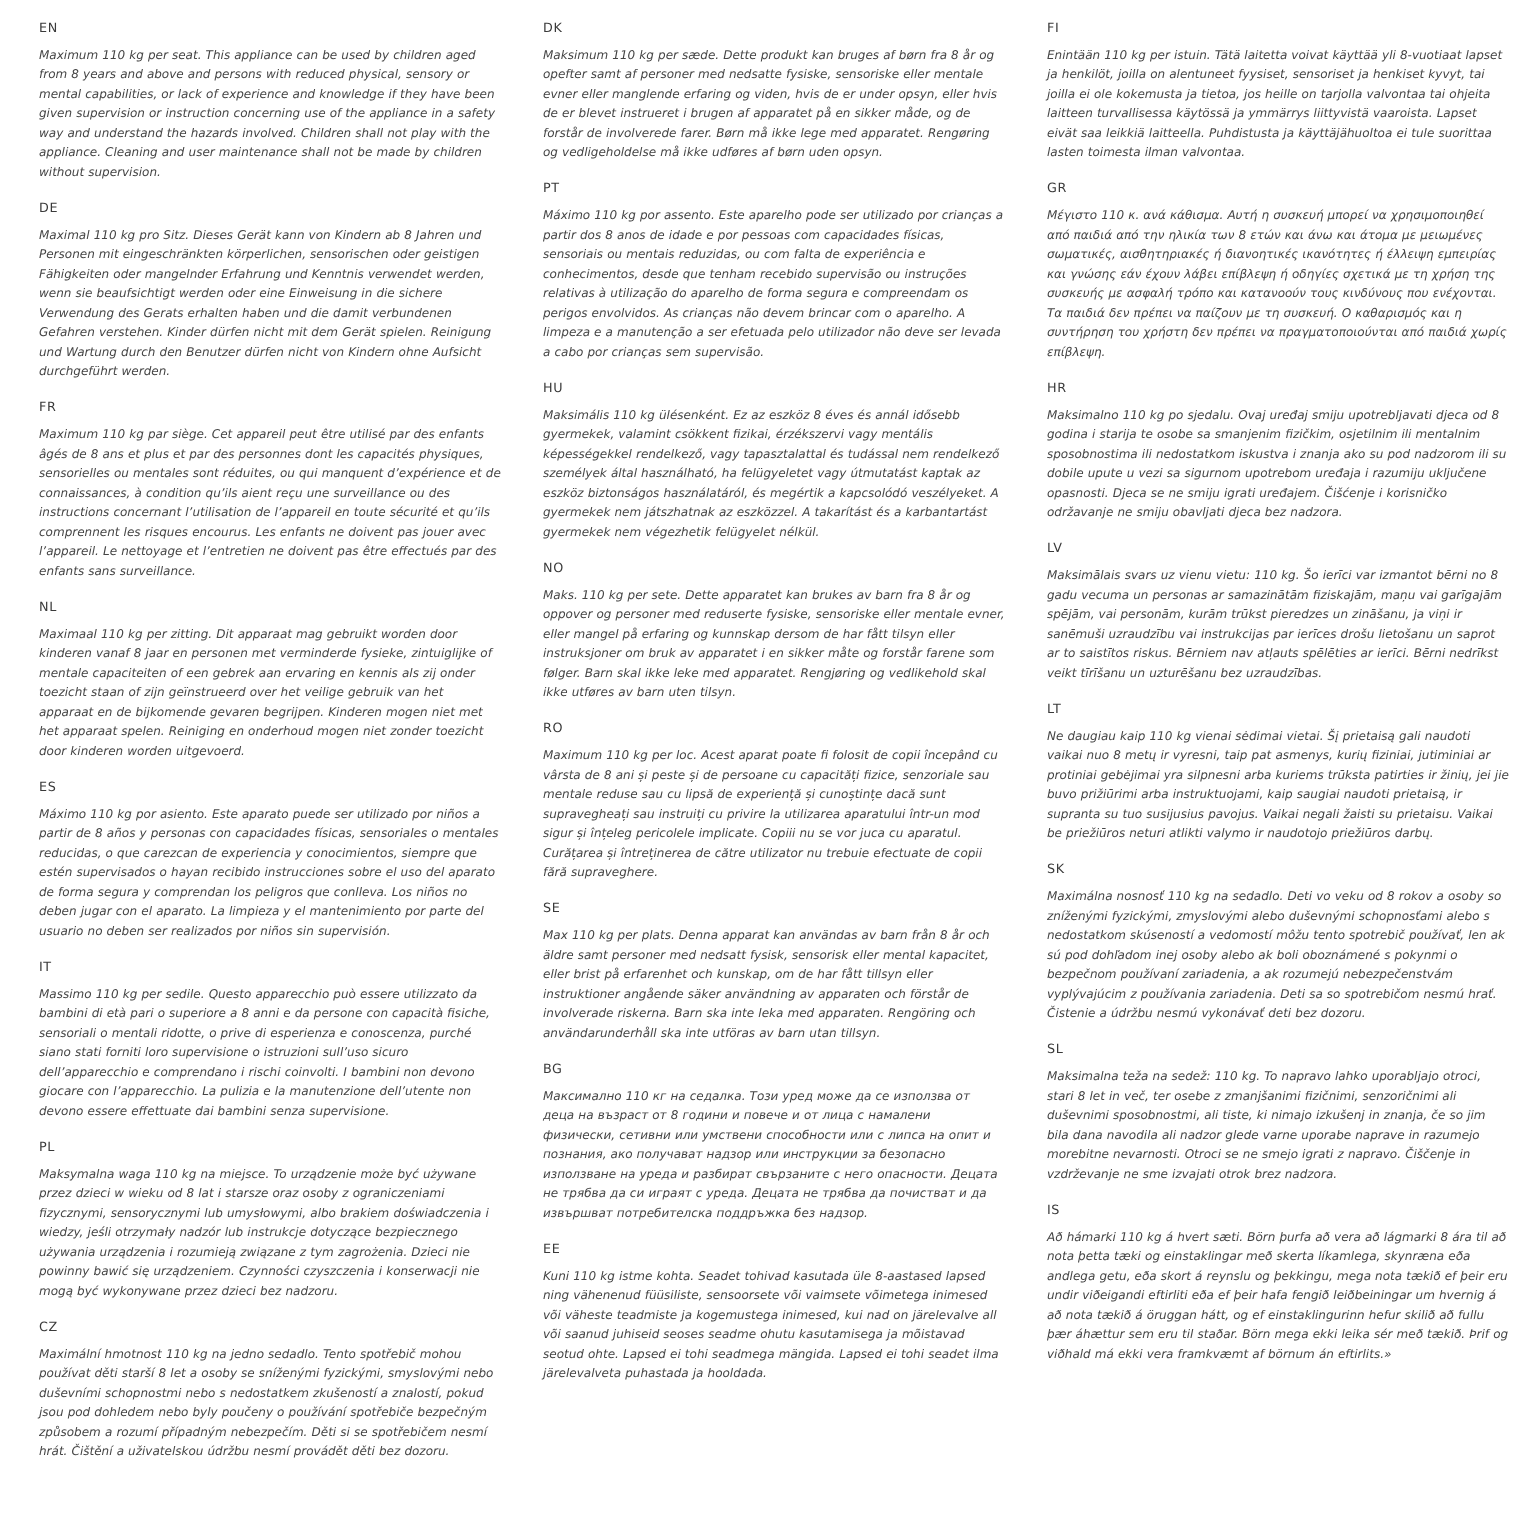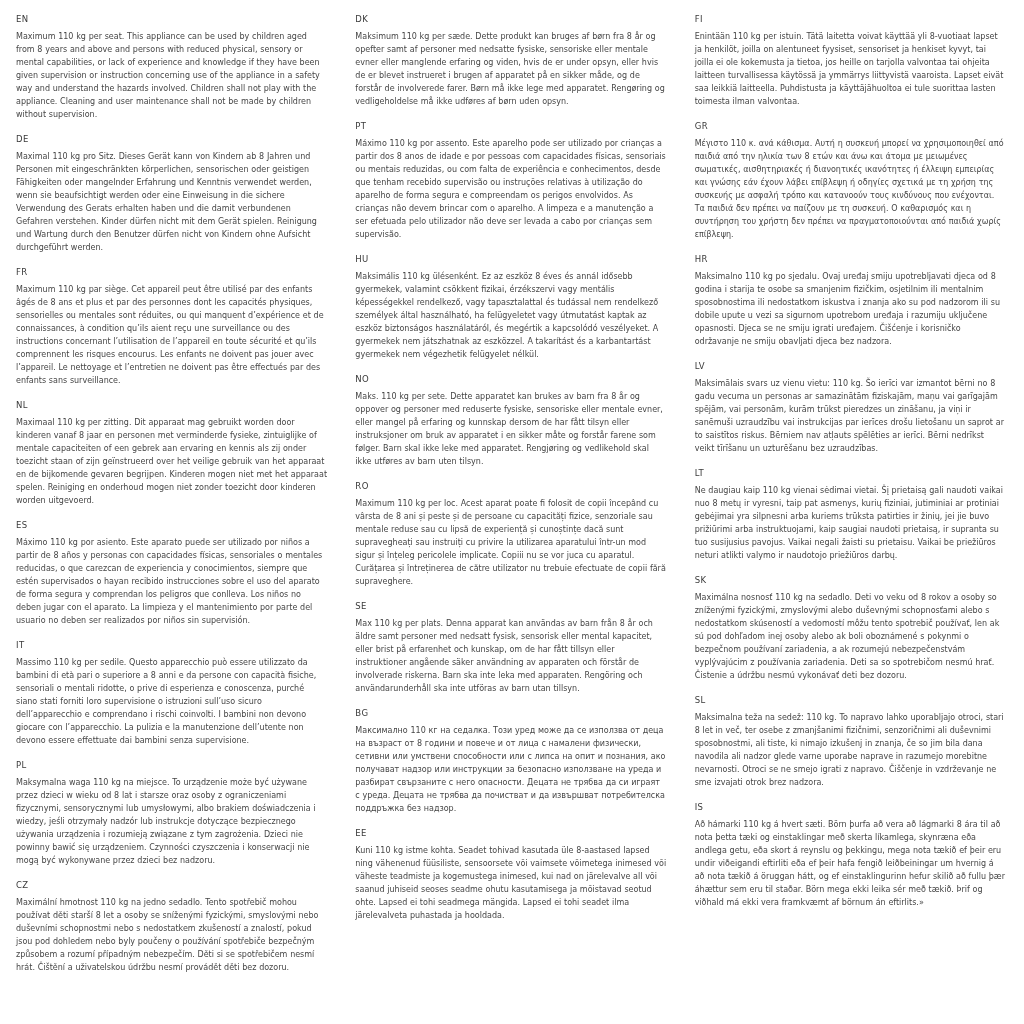--- a/index.html
+++ b/index.html
@@ -7,21 +7,21 @@
   body {
     width: 1024px;
     height: 1024px;
     font-family: "DejaVu Sans", sans-serif;
     color: #3f3f3f;
     overflow: hidden;
   }
   .page {
     width: 1024px;
     height: 1024px;
-    padding: 14px 18px 10px 16px;
+    padding: 14px 18px 10px 26px;
     display: flex;
     gap: 28px;
     align-items: flex-start;
   }
   .col {
     flex: 1 1 0;
     min-width: 0;
     display: flex;
     flex-direction: column;
   }
@@ -31,20 +31,21 @@
     letter-spacing: 0.4px;
     margin-bottom: 6px;
     color: #3a3a3a;
   }
   .text {
     font-size: 8px;
     line-height: 13px;
     color: #454545;
     text-align: left;
     word-spacing: 0.2px;
+    font-style: italic;
   }
 </style>
 </head>
 <body>
 
 <div class="page">
 
   <div class="col">
     <section class="section">
       <div class="lang">EN</div>

